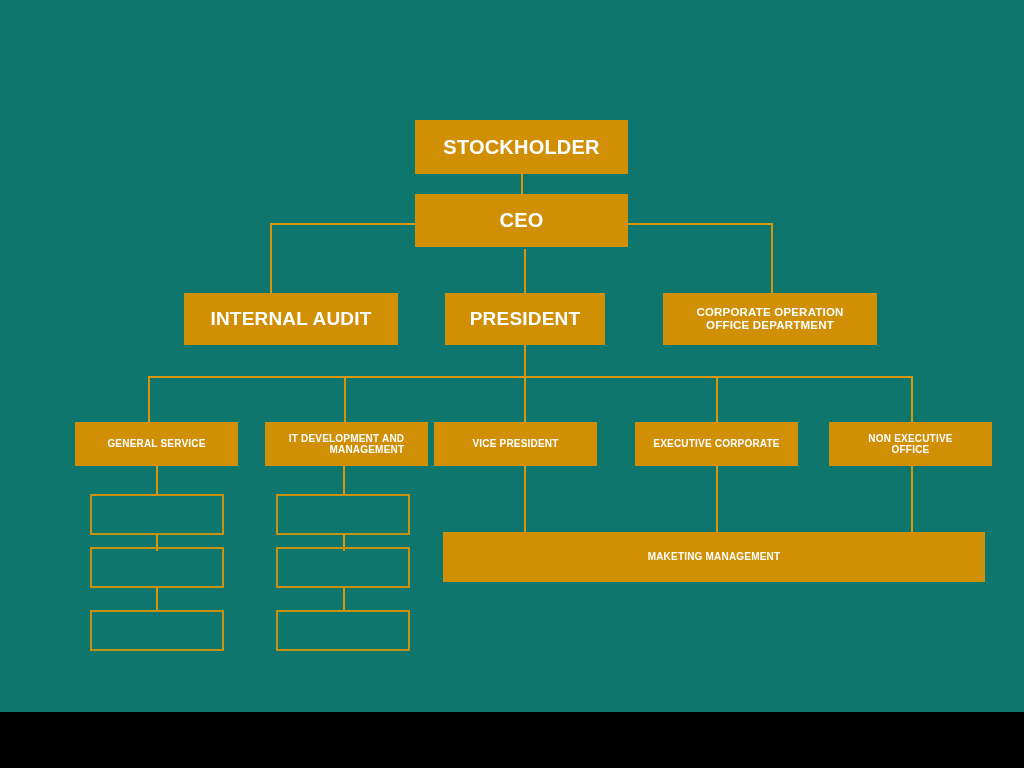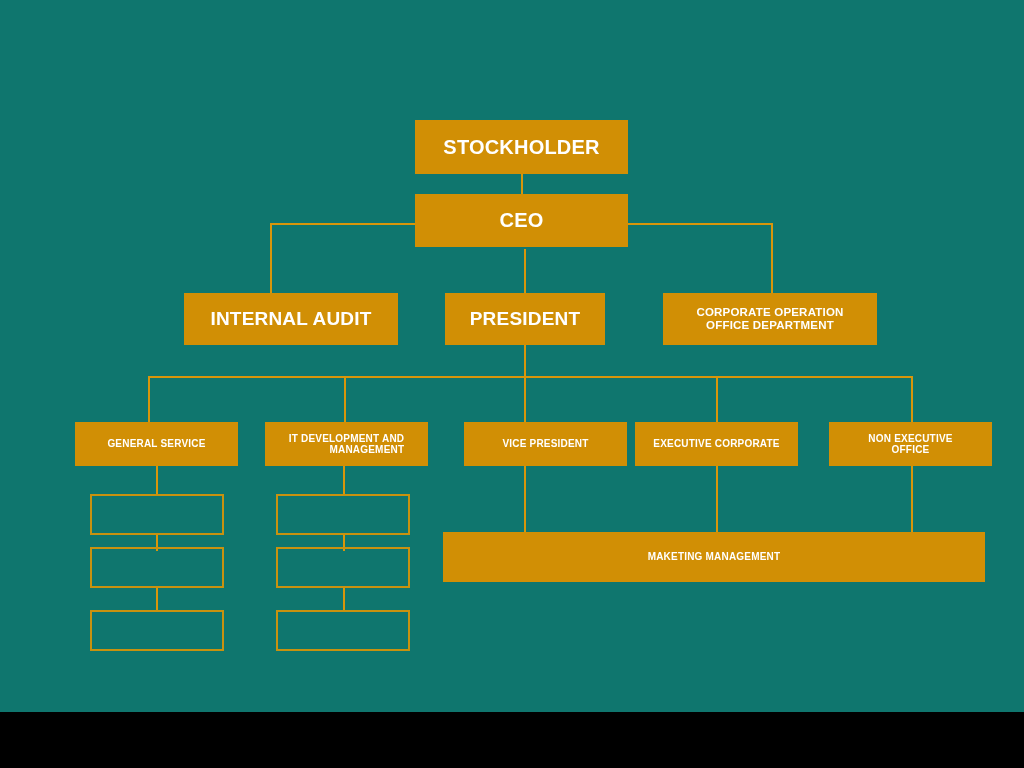--- a/index.html
+++ b/index.html
@@ -114,21 +114,21 @@
 
   <div class="node filled t-md" style="left:75px; top:422px; width:163px; height:44px;">
     <span class="label">GENERAL SERVICE</span>
   </div>
 
   <div class="node filled t-md" style="left:265px; top:422px; width:163px; height:44px;text-align:right;">
     <span class="label">IT DEVELOPMENT AND
 MANAGEMENT</span>
   </div>
 
-  <div class="node filled t-md" style="left:464px; top:422px; width:163px; height:44px;">
+  <div class="node filled t-md" style="left:434px; top:422px; width:163px; height:44px;">
     <span class="label">VICE PRESIDENT</span>
   </div>
 
   <div class="node filled t-md" style="left:635px; top:422px; width:163px; height:44px;">
     <span class="label">EXECUTIVE CORPORATE</span>
   </div>
 
   <div class="node filled t-md" style="left:829px; top:422px; width:163px; height:44px;">
     <span class="label">NON EXECUTIVE
 OFFICE</span>

